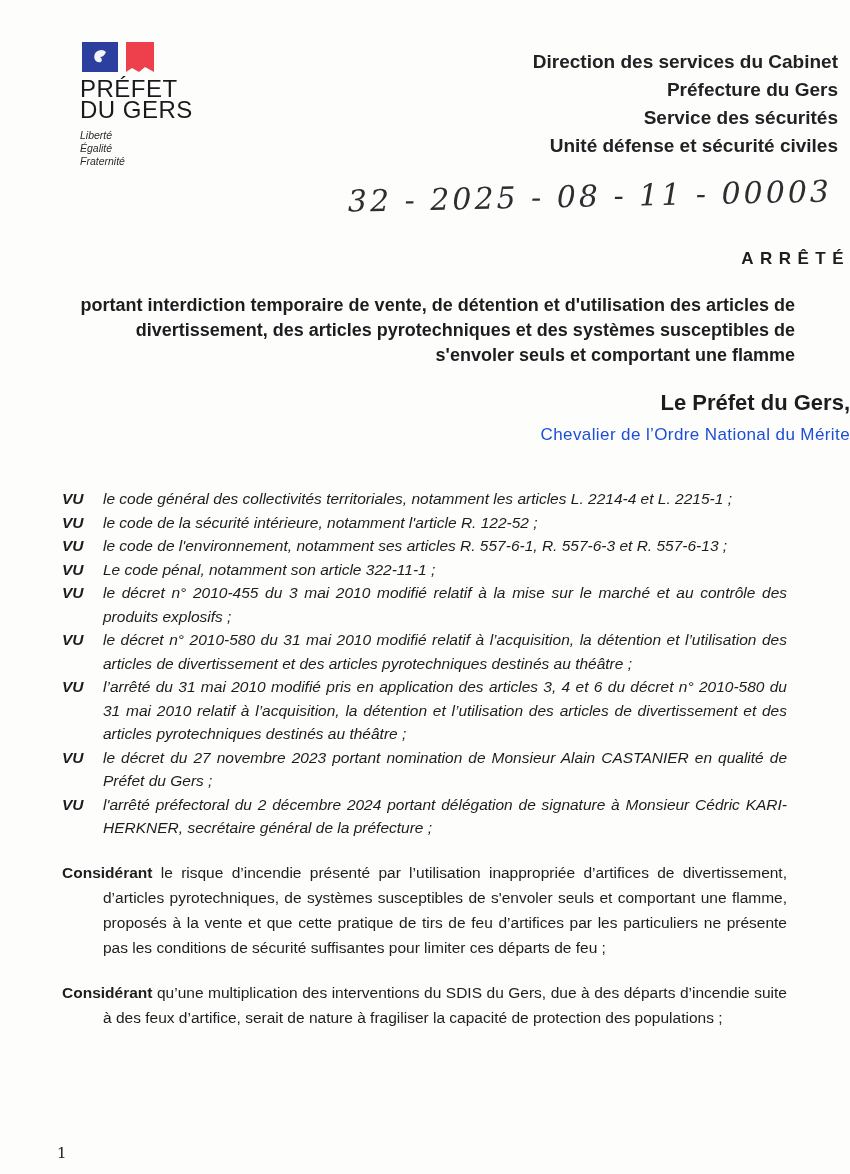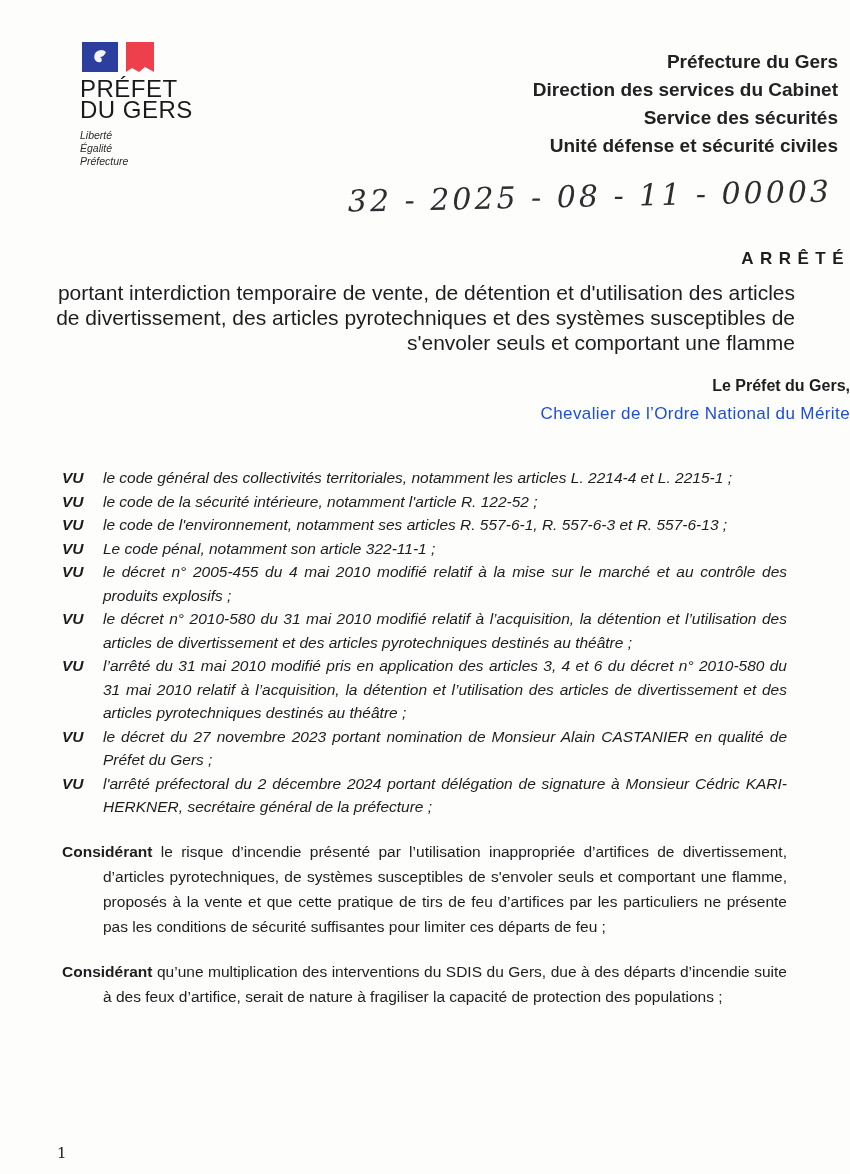--- a/index.html
+++ b/index.html
@@ -69,30 +69,30 @@
   
   .title-block { text-align: right; }
   .title-main {
     margin-top: 32px;
     font-weight: bold;
     font-size: 17px;
     letter-spacing: 0.38em;
     text-indent: 0.38em;
   }
   .title-subject {
-    margin: 11px auto 0;
+    margin: 24px auto 0;
     width: 740px;
-    font-weight: normal;
-    font-size: 21px;
+    font-weight: bold;
+    font-size: 18px;
     line-height: 25px;
   }
   .issuer {
     margin-top: 22px;
     font-weight: bold;
-    font-size: 16px;
+    font-size: 22px;
   }
   .issuer-title {
     margin-top: 9px;
     font-size: 17px;
     letter-spacing: 0.4px;
     color: #1d4ed8;
   }
 
   
   .doc-body {
@@ -141,27 +141,27 @@
         <path d="M14 10 q6 -4 10 0 q-2 5 -6 5 q3 2 1 5 q-4 1 -6 -2 q-2 -4 1 -8 z" fill="#f4f4f6"></path>
         <path d="M44 0 h28 v30 l-9 -5 -6 5 -7 -4 -6 4 z" fill="#ee3f4d"></path>
       </svg>
       <div class="logo-name">
         <div>PRÉFET</div>
         <div>DU GERS</div>
       </div>
       <div class="logo-motto">
         <div>Liberté</div>
         <div>Égalité</div>
-        <div>Préfecture</div>
+        <div>Fraternité</div>
       </div>
     </div>
 
     <div class="header-right">
+      <div>Direction des services du Cabinet</div>
       <div>Préfecture du Gers</div>
-      <div>Direction des services du Cabinet</div>
       <div>Service des sécurités</div>
       <div>Unité défense et sécurité civiles</div>
     </div>
   </div>
 
   <div class="ref-number">32 - 2025 - 08 - 11 - 00003</div>
 
   <div class="title-block">
     <div class="title-main">ARRÊTÉ</div>
     <div class="title-subject">portant interdiction temporaire de vente, de détention et d'utilisation des articles de divertissement, des articles pyrotechniques et des systèmes susceptibles de s'envoler seuls et comportant une flamme</div>
@@ -183,21 +183,21 @@
       <div class="vu-item">
         <span class="vu-label">VU</span>
         <span class="vu-text">le code de l'environnement, notamment ses articles R. 557-6-1, R. 557-6-3 et R. 557-6-13 ;</span>
       </div>
       <div class="vu-item">
         <span class="vu-label">VU</span>
         <span class="vu-text">Le code pénal, notamment son article 322-11-1 ;</span>
       </div>
       <div class="vu-item">
         <span class="vu-label">VU</span>
-        <span class="vu-text">le décret n° 2005-455 du 4 mai 2010 modifié relatif à la mise sur le marché et au contrôle des produits explosifs ;</span>
+        <span class="vu-text">le décret n° 2010-455 du 3 mai 2010 modifié relatif à la mise sur le marché et au contrôle des produits explosifs ;</span>
       </div>
       <div class="vu-item">
         <span class="vu-label">VU</span>
         <span class="vu-text">le décret n° 2010-580 du 31 mai 2010 modifié relatif à l’acquisition, la détention et l’utilisation des articles de divertissement et des articles pyrotechniques destinés au théâtre ;</span>
       </div>
       <div class="vu-item">
         <span class="vu-label">VU</span>
         <span class="vu-text">l’arrêté du 31 mai 2010 modifié pris en application des articles 3, 4 et 6 du décret n° 2010-580 du 31 mai 2010 relatif à l’acquisition, la détention et l’utilisation des articles de divertissement et des articles pyrotechniques destinés au théâtre ;</span>
       </div>
       <div class="vu-item">

